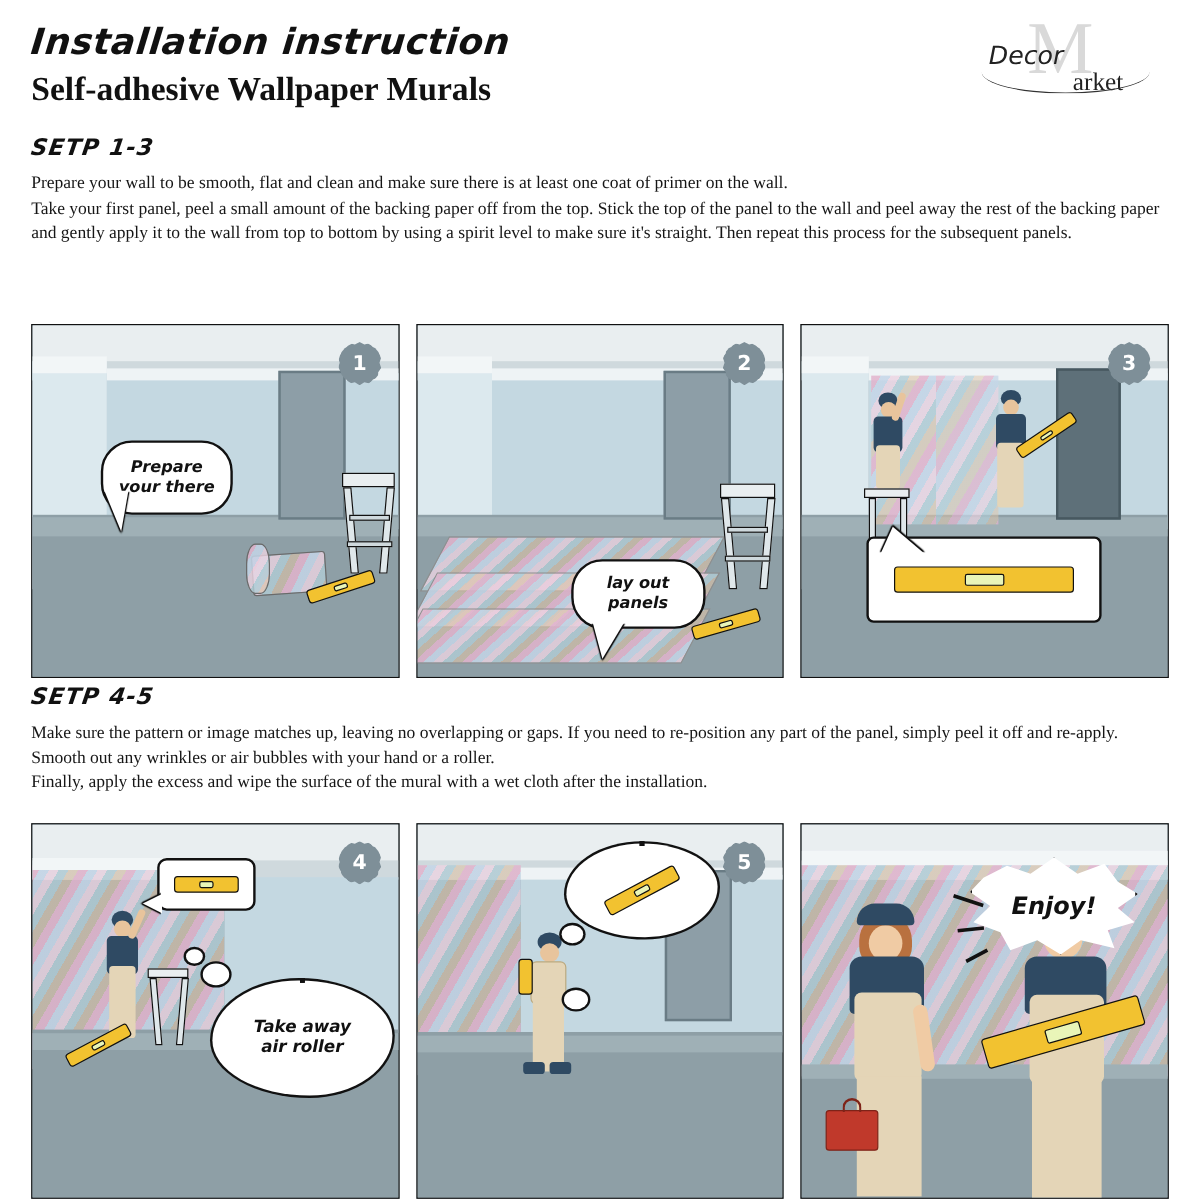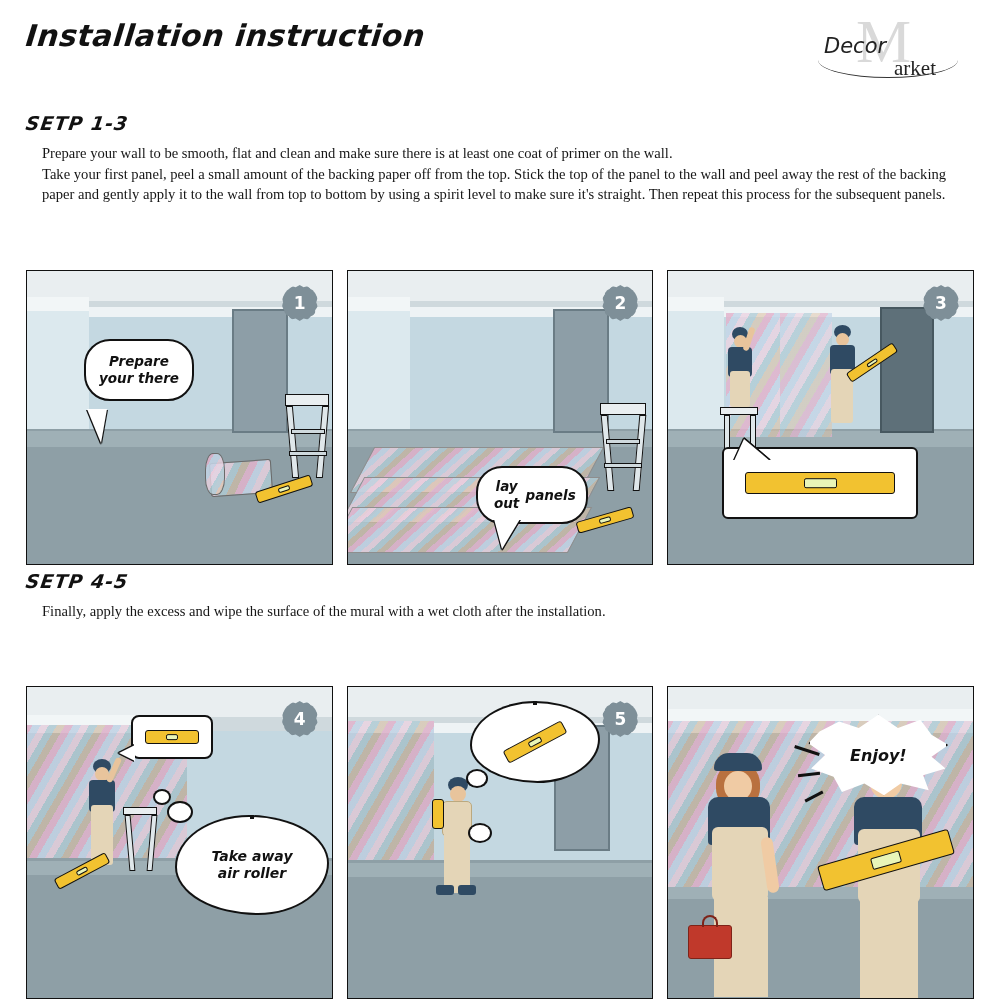--- a/index.html
+++ b/index.html
@@ -63,21 +63,20 @@
     font-style:italic; font-weight:700;
     font-size:19px; letter-spacing:1px;
     color:#111;
     transform:skewX(-8deg);
   }
   .body-text {
     font-family:"Liberation Serif", serif;
     font-size:14.6px;
     line-height:1.42;
     color:#161616;
-    margin-left:16px;
   }
   .body-text p { margin:0; }
 
   
   .row { position:absolute; left:26px; width:948px; display:flex; gap:14px; }
   .panel {
     position:relative;
     width:307px; height:295px;
     border:1px solid #111;
     overflow:hidden;
@@ -172,39 +171,40 @@
   }
   .cloud-txt { position:relative; z-index:3; padding:0 8px; }
 
   
   .burst {
     position:absolute;
     background:#fff;
     border:2px solid #111;
     font-family:"DejaVu Sans", sans-serif;
     font-style:italic; font-weight:700;
-    font-size:16px; color:#111;
+    font-size:20px; color:#111;
     display:flex; align-items:center; justify-content:center;
     clip-path: polygon(8% 22%, 22% 10%, 36% 18%, 50% 2%, 64% 18%, 80% 8%, 88% 26%, 100% 38%, 88% 52%, 98% 66%, 82% 74%, 86% 92%, 66% 84%, 54% 98%, 40% 84%, 24% 94%, 18% 76%, 2% 66%, 12% 50%, 0% 36%);
   }
 
   
   .sh { position:absolute; }
   .circ { border-radius:50%; }
 
   .lvl { position:absolute; background:#f2c230; border:1.5px solid #111; border-radius:3px; }
   .lvl .win { position:absolute; top:50%; transform:translateY(-50%); width:22%; height:48%; background:#e9f5b8; border:1.5px solid #111; border-radius:2px; left:39%; }
 </style>
 </head>
 <body>
 
 <div class="page">
 
   <div class="title-block">
     <div class="title-main">Installation instruction</div>
+    <div class="title-sub">Self-adhesive  Wallpaper Murals</div>
   </div>
 
   <div class="logo">
     <div class="logo-m">M</div>
     <div class="logo-decor">Decor</div>
     <div class="logo-arket">arket</div>
     <div class="logo-swoosh"></div>
   </div>
 
   <div style="position:absolute;left:26px;top:112px;width:950px;">
@@ -234,21 +234,21 @@
       <div class="lvl" style="left:228px;top:212px;width:58px;height:12px;transform:rotate(-18deg);">
           <span class="win"></span>
         </div>
 
       <div class="sh" style="left:258px;top:123px;width:44px;height:12px;background:#e9eef0;border:1.5px solid #111;"></div>
       <div class="sh" style="left:262px;top:135px;width:7px;height:72px;background:#dfe7ea;border:1.5px solid #111;transform:skewX(5deg);"></div>
       <div class="sh" style="left:292px;top:135px;width:7px;height:72px;background:#dfe7ea;border:1.5px solid #111;transform:skewX(-5deg);"></div>
       <div class="sh" style="left:264px;top:158px;width:34px;height:5px;background:#cfd9dd;border:1.2px solid #111;"></div>
       <div class="sh" style="left:262px;top:180px;width:38px;height:5px;background:#cfd9dd;border:1.2px solid #111;"></div>
 
-      <div class="bubble" style="left:57px;top:68px;width:110px;height:62px;flex-direction:column;">
+      <div class="bubble" style="left:57px;top:96px;width:110px;height:62px;flex-direction:column;">
         <span>Prepare</span>
         <span>your there</span>
       </div>
       <div class="sh" style="left:60px;top:138px;width:0;height:0;border-left:14px solid transparent;border-right:6px solid transparent;border-top:34px solid #fff;filter:drop-shadow(-1px 1px 0 #111) drop-shadow(1px 1px 0 #111);"></div>
 
       <div class="badge">1</div>
     </div>
 
     <div class="panel">
       <div class="ceiling"></div>
@@ -267,21 +267,21 @@
       <div class="sh" style="left:252px;top:132px;width:46px;height:12px;background:#e9eef0;border:1.5px solid #111;"></div>
       <div class="sh" style="left:256px;top:144px;width:7px;height:76px;background:#dfe7ea;border:1.5px solid #111;transform:skewX(5deg);"></div>
       <div class="sh" style="left:288px;top:144px;width:7px;height:76px;background:#dfe7ea;border:1.5px solid #111;transform:skewX(-5deg);"></div>
       <div class="sh" style="left:258px;top:168px;width:34px;height:5px;background:#cfd9dd;border:1.2px solid #111;"></div>
       <div class="sh" style="left:256px;top:192px;width:38px;height:5px;background:#cfd9dd;border:1.2px solid #111;"></div>
 
       <div class="lvl" style="left:228px;top:243px;width:58px;height:12px;transform:rotate(-16deg);">
           <span class="win"></span>
         </div>
 
-      <div class="bubble" style="left:128px;top:195px;width:112px;height:58px;flex-direction:row;">
+      <div class="bubble" style="left:128px;top:195px;width:112px;height:58px;flex-direction:column;">
         <span>lay out</span>
         <span>panels</span>
       </div>
       <div class="sh" style="left:146px;top:248px;width:0;height:0;border-left:8px solid transparent;border-right:18px solid transparent;border-top:30px solid #fff;filter:drop-shadow(-1px 1px 0 #111) drop-shadow(1px 1px 0 #111);"></div>
 
       <div class="badge">2</div>
     </div>
 
     <div class="panel">
       <div class="ceiling"></div>
@@ -320,20 +320,21 @@
       </div>
       <div class="sh" style="left:66px;top:168px;width:0;height:0;border-left:10px solid transparent;border-right:26px solid transparent;border-bottom:22px solid #fff;filter:drop-shadow(-1px -1px 0 #111) drop-shadow(1px -1px 0 #111);"></div>
 
       <div class="badge">3</div>
     </div>
   </div>
 
   <div style="position:absolute;left:26px;top:570px;width:950px;">
     <div class="step-heading">SETP 4-5</div>
     <div class="body-text" style="margin-top:9px;">
+      <p> Make sure the pattern or image matches up, leaving no overlapping or gaps. If you need to re-position any part of the panel, simply peel it off and re-apply. Smooth out any wrinkles or air bubbles with your hand or a roller.</p>
       <p> Finally, apply the excess and wipe the surface of the mural with a wet cloth after the installation.</p>
     </div>
   </div>
 
   <div class="row" style="top:686px;">
 
     <div class="panel tall">
       <div class="ceiling"></div>
       <div class="mural" style="left:0;top:34px;width:160px;height:170px;"></div>
       <div class="sh" style="left:160px;top:44px;width:147px;height:130px;background:#c4d8e1;"></div>

